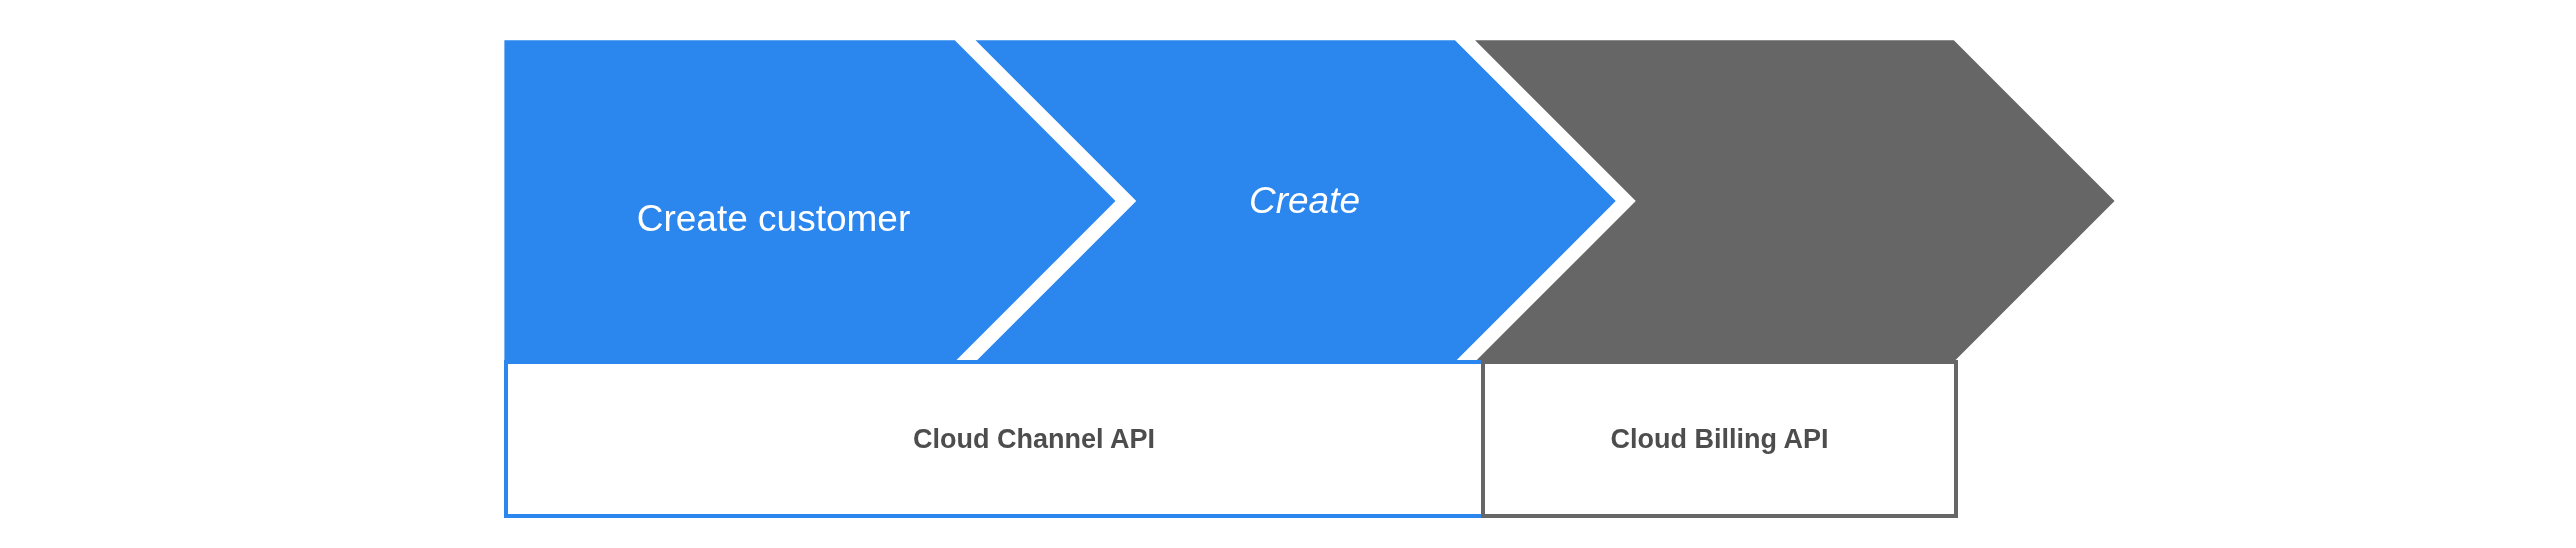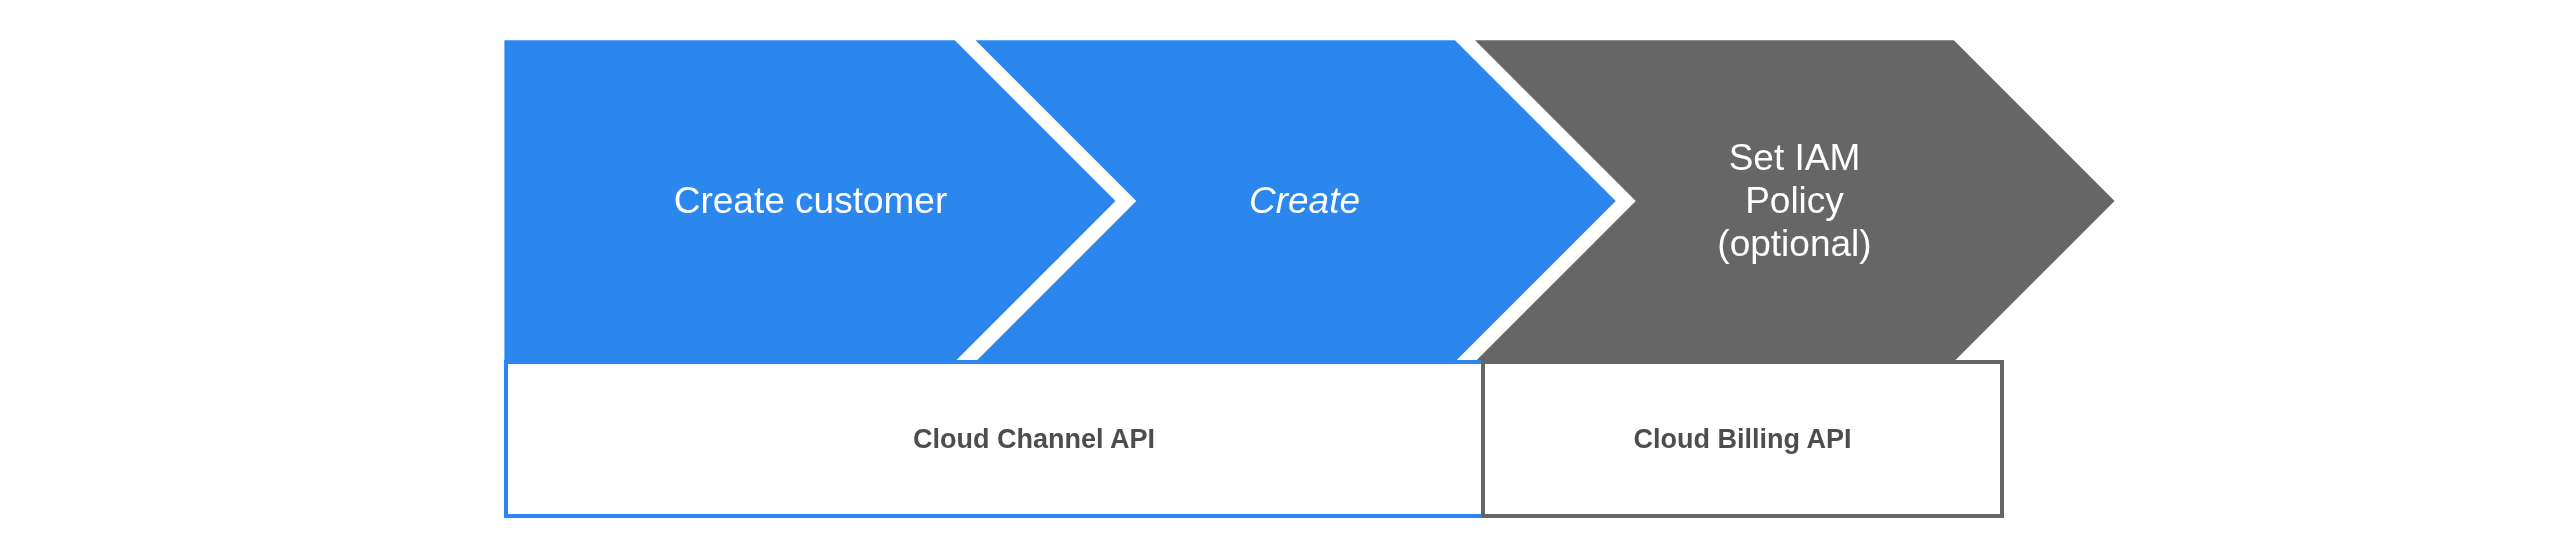--- a/index.html
+++ b/index.html
@@ -37,21 +37,21 @@
     font-size: 37px;
     line-height: 43px;
     text-align: center;
     font-weight: 400;
     pointer-events: none;
   }
   .step-label .line {
     display: block;
     white-space: nowrap;
   }
-  .step1 { left: 504px;  top: 40px; width: 539px; height: 321px; padding-left: 37px; }
+  .step1 { left: 504px;  top: 58px; width: 539px; height: 321px; }
   .step2 { left: 976px; top: 40px; width: 657px; height: 321px; font-style: italic; }
   .step3 { left: 1475px; top: 40px; width: 639px; height: 321px; }
   .api-box {
     position: absolute;
     top: 360px;
     height: 158px;
     box-sizing: border-box;
     background: #ffffff;
     display: flex;
     align-items: center;
@@ -62,21 +62,21 @@
     color: #4d4d4d;
   }
   .api-box--channel {
     left: 504px;
     width: 1040px;
     border: 4.8px solid #2b86ee;
     padding-left: 20px;
   }
   .api-box--billing {
     left: 1481px;
-    width: 523px;
+    width: 477px;
     border: 4.8px solid #666666;
   }
 </style>
 </head>
 <body>
 
 <div class="canvas">
 
   <svg class="shapes" viewBox="0 0 3718 792" aria-hidden="true">
     <polygon points="728,58 1378,58 1610,290 1378,522 728,522" fill="#2b86ee"></polygon>
@@ -87,25 +87,20 @@
   <div class="layer">
 
     <div class="step-label step1">
       <span class="line">Create customer</span>
     </div>
 
     <div class="step-label step2">
       <span class="line">Create</span>
     </div>
 
-    <div class="step-label step3">
-      <span class="line">Set IAM</span>
-      <span class="line">Policy</span>
-      <span class="line">(optional)</span>
-    </div>
 
     <div class="api-box api-box--channel">
       <span>Cloud Channel API</span>
     </div>
 
     <div class="api-box api-box--billing">
       <span>Cloud Billing API</span>
     </div>
 
   </div>

